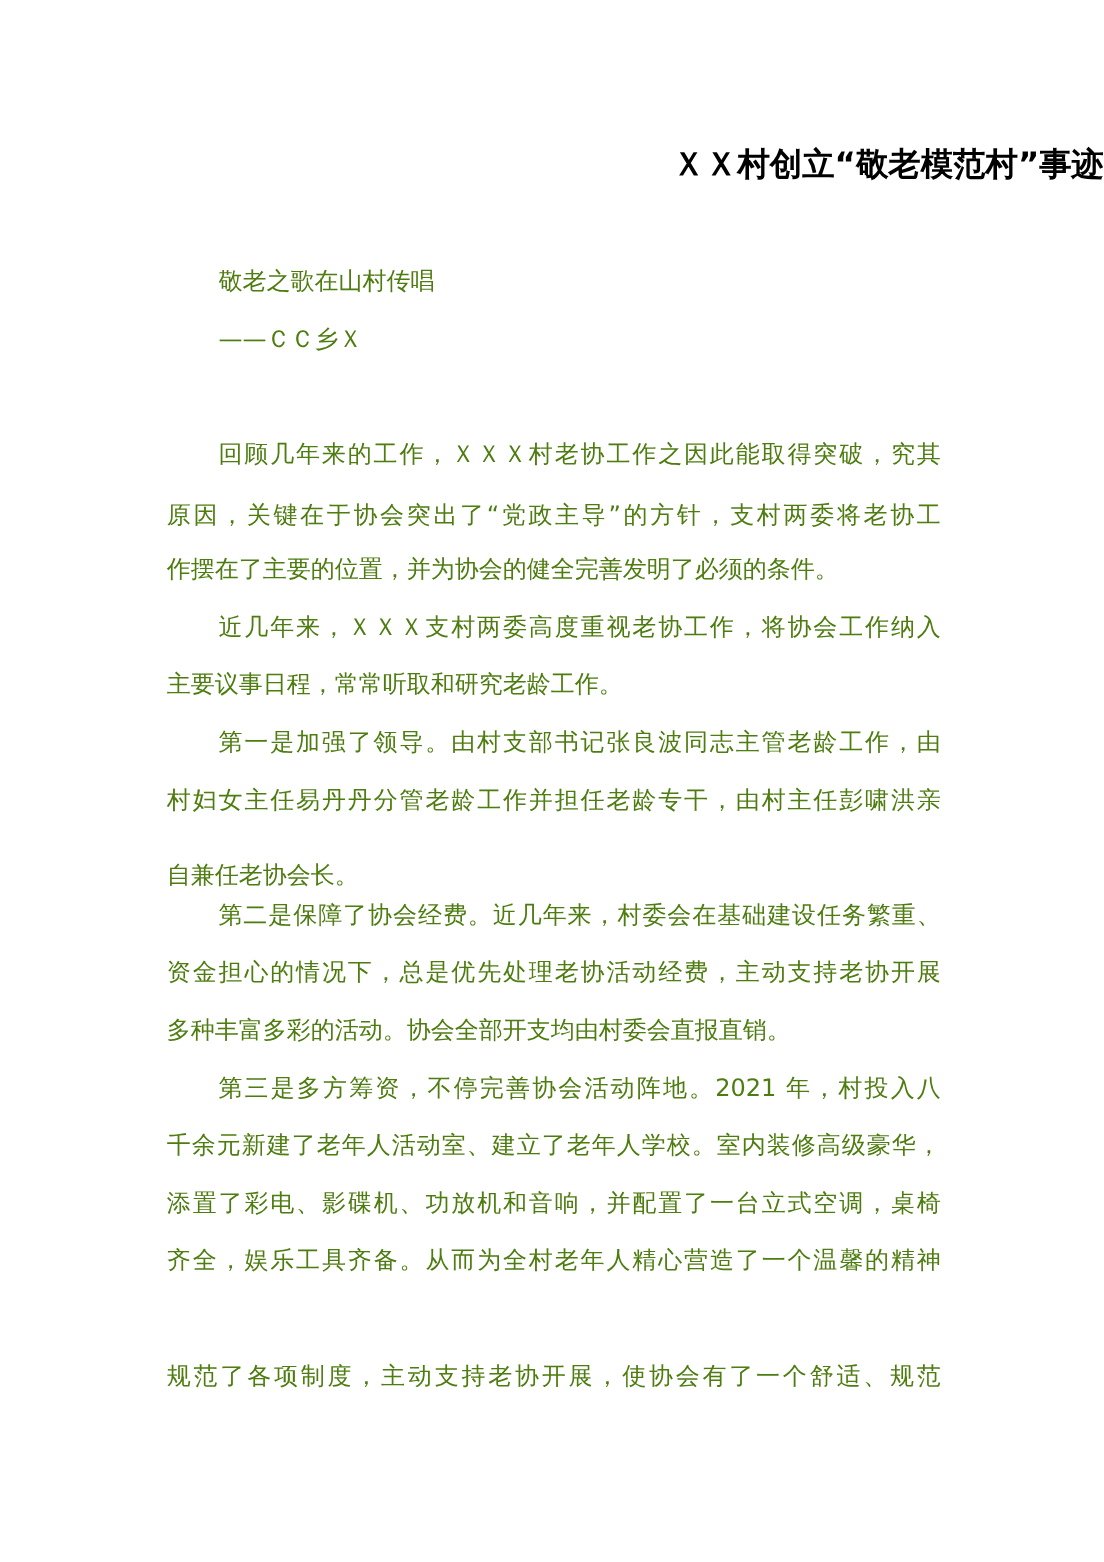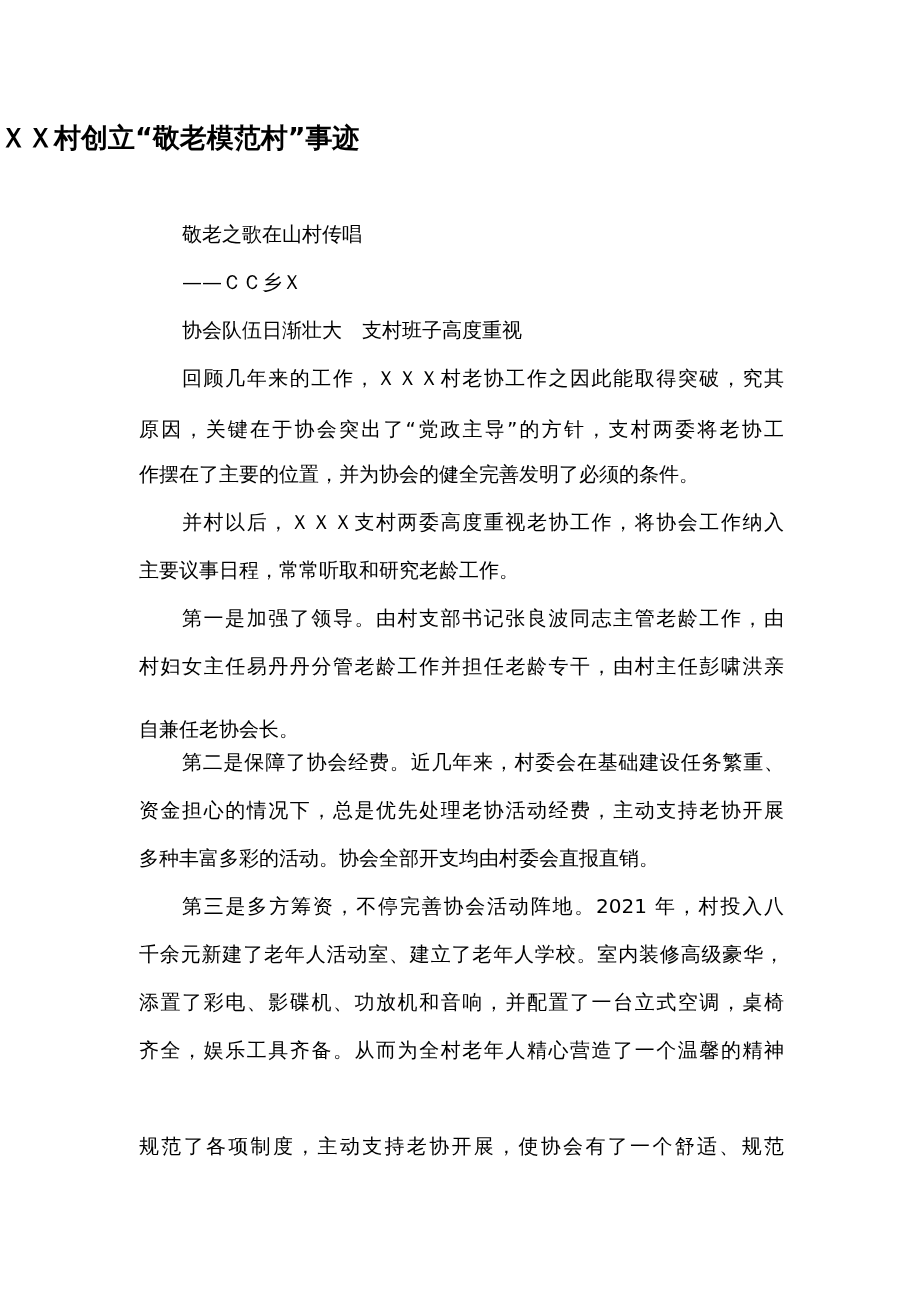--- a/index.html
+++ b/index.html
@@ -1,47 +1,46 @@
 <!DOCTYPE html>
 <html><head>
 <meta charset="utf-8">
 <style>
   html, body { margin: 0; padding: 0; background: #ffffff; }
   body { width: 920px; height: 1302px; position: relative; overflow: hidden; }
   .page { position: absolute; left: 0; top: 0; width: 920px; height: 1302px; background: #ffffff; }
   .title {
-    position: absolute; left: 0; top: 118px; width: 920px; text-align: left;
+    position: absolute; left: 0; top: 118px; width: 920px; text-align: right;
     font-family: "DejaVu Sans", sans-serif; font-size: 27px; line-height: 40px;
     color: #000; letter-spacing: 0px; font-weight: bold;
   }
   .line {
     position: absolute; left: 139px; width: 645px; white-space: nowrap;
     font-family: "DejaVu Sans", sans-serif; font-size: 20px; line-height: 30px;
-    color: #000000; text-align: justify; text-align-last: justify;
+    color: #4d7c0f; text-align: justify; text-align-last: justify;
   }
   .line.last { text-align-last: left; }
   .line.indent { left: 182px; width: 602px; }
   .line.short { text-align-last: left; }
 </style>
 </head>
 <body>
 
 <div class="page">
 
   <div class="title">ＸＸ村创立“敬老模范村”事迹</div>
 
   <div class="line indent short" style="top:219px">敬老之歌在山村传唱</div>
   <div class="line indent short" style="top:267px">——ＣＣ乡Ｘ</div>
-  <div class="line indent short" style="top:315px">协会队伍日渐壮大　支村班子高度重视</div>
 
   <div class="line indent" style="top:363px">回顾几年来的工作，ＸＸＸ村老协工作之因此能取得突破，究其</div>
   <div class="line" style="top:414px">原因，关键在于协会突出了“党政主导”的方针，支村两委将老协工</div>
   <div class="line last" style="top:459px">作摆在了主要的位置，并为协会的健全完善发明了必须的条件。</div>
 
-  <div class="line indent" style="top:507px">并村以后，ＸＸＸ支村两委高度重视老协工作，将协会工作纳入</div>
+  <div class="line indent" style="top:507px">近几年来，ＸＸＸ支村两委高度重视老协工作，将协会工作纳入</div>
   <div class="line last" style="top:555px">主要议事日程，常常听取和研究老龄工作。</div>
 
   <div class="line indent" style="top:603px">第一是加强了领导。由村支部书记张良波同志主管老龄工作，由</div>
   <div class="line" style="top:651px">村妇女主任易丹丹分管老龄工作并担任老龄专干，由村主任彭啸洪亲</div>
   <div class="line last" style="top:714px">自兼任老协会长。</div>
 
   <div class="line indent" style="top:747px">第二是保障了协会经费。近几年来，村委会在基础建设任务繁重、</div>
   <div class="line last" style="top:843px">多种丰富多彩的活动。协会全部开支均由村委会直报直销。</div>
   <div class="line" style="top:795px">资金担心的情况下，总是优先处理老协活动经费，主动支持老协开展</div>
 

